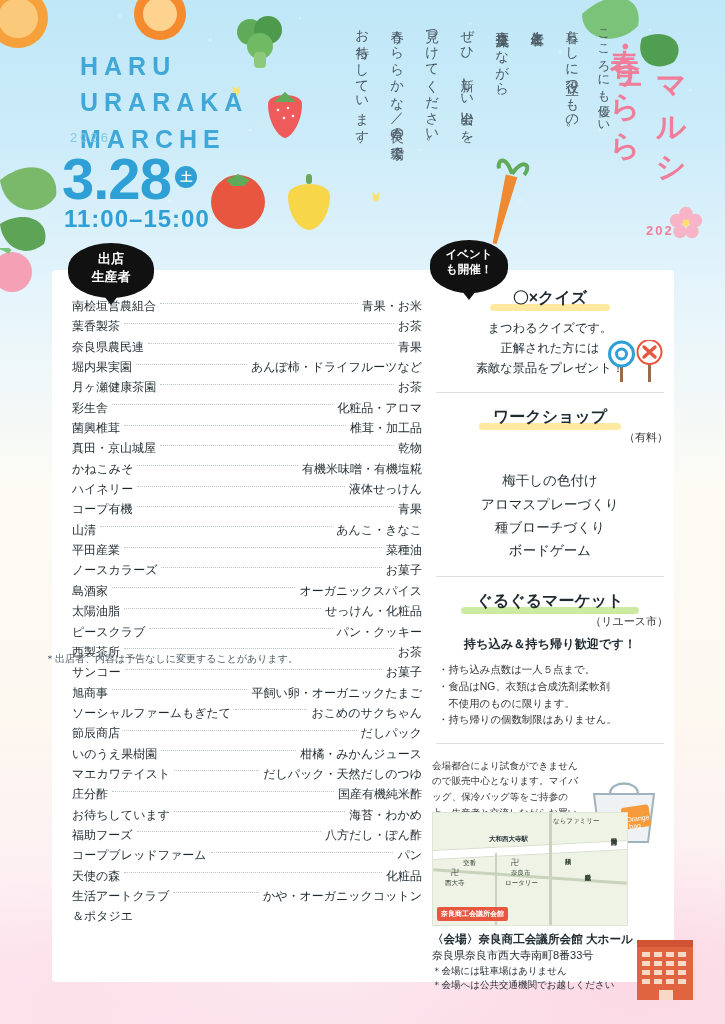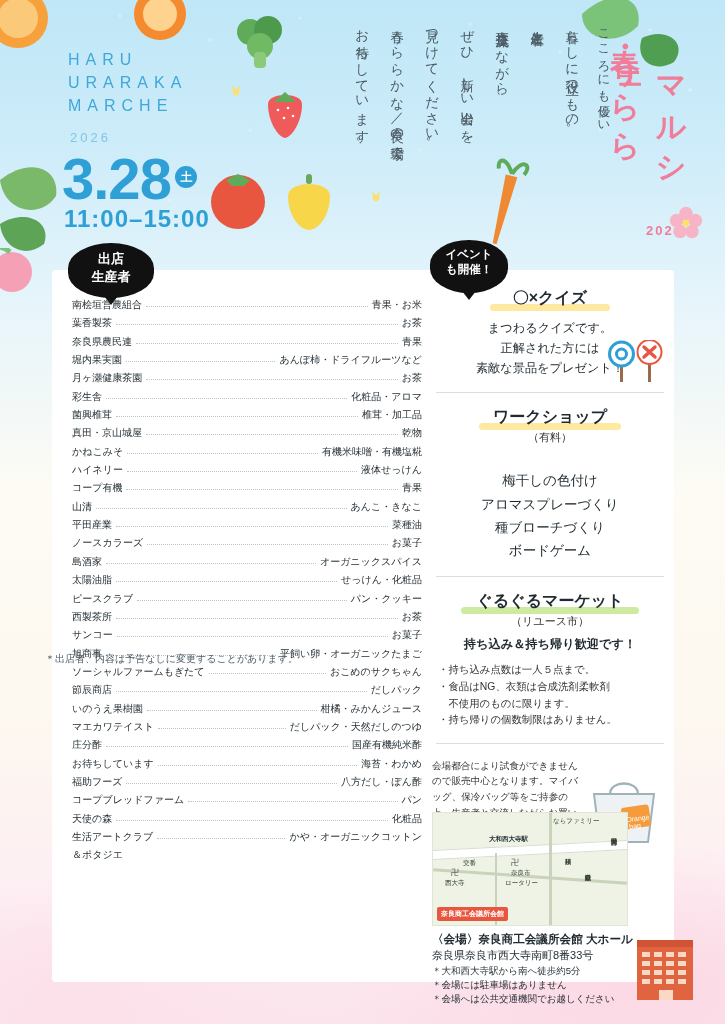--- a/index.html
+++ b/index.html
@@ -19,23 +19,23 @@
     overflow:hidden;
   }
   .leaf { position:absolute; }
 
   
   .sky-dots { position:absolute; left:0; top:0; width:725px; height:250px; opacity:.5; }
 
   
   .header { position:absolute; left:0; top:0; width:725px; height:250px; }
   .haru-title {
-    position:absolute; left:68px; top:48px;
+    position:absolute; left:80px; top:48px;
     color:#3fa8d8; letter-spacing:6px; line-height:1.45;
-    font-size:16px; font-weight:normal;
+    font-size:25px; font-weight:bold;
   }
   .haru-year {
     position:absolute; left:70px; top:130px;
     color:#7fc7e4; font-size:13px; letter-spacing:3px;
   }
   .haru-date {
     position:absolute; left:62px; top:150px;
     color:#2ea0d6; font-size:58px; font-weight:bold; letter-spacing:-1px;
     line-height:1;
   }
@@ -110,22 +110,22 @@
   }
   .ribbon .tail {
     position:absolute; left:50%; bottom:-7px; margin-left:-7px;
     width:0;height:0;border-left:7px solid transparent;border-right:7px solid transparent;
     border-top:9px solid #111;
   }
 
   
   .vendors { position:absolute; left:72px; top:300px; width:350px; }
   .vrow {
-    display:flex; align-items:flex-end;
-    font-size:10px; color:#1f2a30; line-height:1.0;
+    display:flex; align-items:center;
+    font-size:12px; color:#1f2a30; line-height:1.0;
     margin-bottom:8.35px;
     white-space:nowrap;
   }
   .vrow .nm { flex:0 0 auto; }
   .vrow .dots {
     flex:1 1 auto; margin:0 4px;
     border-bottom:1px dotted #b9c3c8; position:relative; top:-3px;
   }
   .vrow .it { flex:0 0 auto; text-align:right; }
   .vnote {
@@ -141,21 +141,21 @@
   }
   .sec-title .hl {
     position:absolute; left:50%; transform:translateX(-50%);
     bottom:-2px; height:7px; border-radius:4px; z-index:0;
   }
   .sec-title span.txt { position:relative; z-index:1; }
   .sec-body {
     text-align:center; font-size:12.2px; color:#1f2a30;
     line-height:1.65; margin-top:9px;
   }
-  .sec-sub { text-align:center; font-size:11px; color:#333; margin-top:2px; }
+  .sec-sub { text-align:right; font-size:11px; color:#333; margin-top:2px; }
   .ws-list { text-align:center; font-size:13.5px; line-height:1.72; margin-top:24px; color:#1f2a30;}
   .hr { height:1px; background:#ddd; margin:14px 4px; }
   .bullets { font-size:10.4px; color:#333; line-height:1.6; margin-top:8px; padding-left:6px; }
   .notebox {
     margin-top:14px; font-size:9.6px; color:#333; line-height:1.62;
     width:150px;
   }
   .quiz-icons { position:absolute; right:2px; top:52px; width:58px; height:46px; }
   .bag { position:absolute; right:-2px; bottom:-8px; width:92px; height:72px; }
 
@@ -586,18 +586,17 @@
         <rect x="25" y="43" width="8" height="5"></rect>
         <rect x="37" y="43" width="8" height="5"></rect>
         <rect x="49" y="43" width="8" height="5"></rect>
     </g>
     <rect x="30" y="54" width="14" height="10" fill="#f7d9c6"></rect>
   </svg>
 
   <div class="venue">
     <div>〈会場〉奈良商工会議所会館 大ホール</div>
     <div class="addr">奈良県奈良市西大寺南町8番33号</div>
-    <div class="small">＊大和西大寺駅から南へ徒歩約5分</div>
     <div class="small">＊会場には駐車場はありません</div>
     <div class="small">＊会場へは公共交通機関でお越しください</div>
   </div>
 
 </div>
 
 </body></html>

